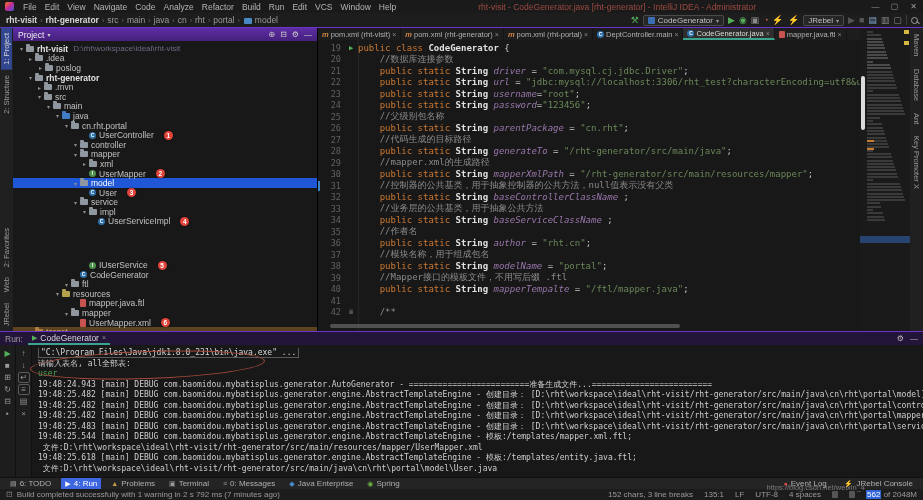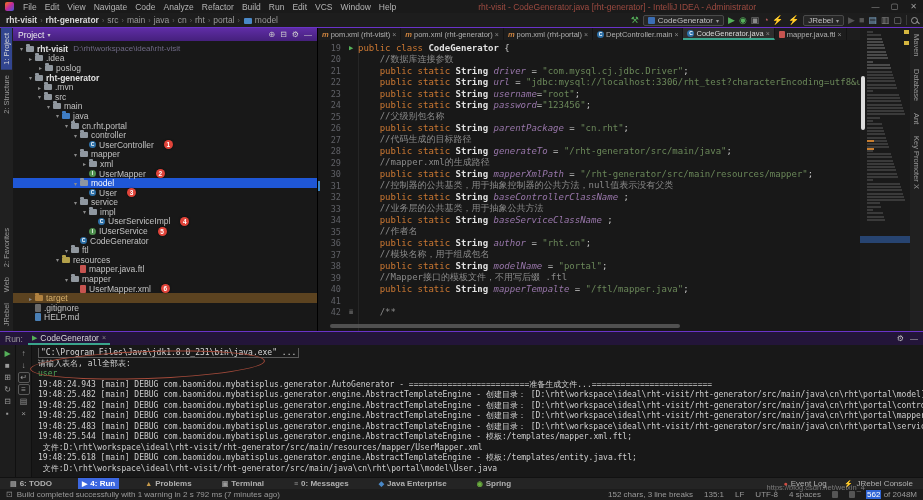--- a/index.html
+++ b/index.html
@@ -287,30 +287,30 @@
         <div class="tree-row" style="padding-left: 40px;">
           <span class="chev">▾</span>
           <span class="t-folder" style="background: rgb(63, 125, 196);"></span>
           <span class="t-label">java</span>
         </div>
         <div class="tree-row" style="padding-left: 49px;">
           <span class="chev">▾</span>
           <span class="t-folder" style="background: rgb(143, 151, 160);"></span>
           <span class="t-label">cn.rht.portal</span>
         </div>
-        <div class="tree-row" style="padding-left: 58px;">
-          <span class="chev">▾</span>
-          <span class="t-folder" style="background: rgb(143, 151, 160);"></span>
-          <span class="t-label">controller</span>
-        </div>
         <div class="tree-row" style="padding-left: 67px;">
           <span class="chev"></span>
           <span class="t-circle" style="background: rgb(45, 112, 168);">C</span>
           <span class="t-label">UserController</span>
           <span class="badge">1</span>
+        </div>
+        <div class="tree-row" style="padding-left: 58px;">
+          <span class="chev">▾</span>
+          <span class="t-folder" style="background: rgb(143, 151, 160);"></span>
+          <span class="t-label">controller</span>
         </div>
         <div class="tree-row" style="padding-left: 58px;">
           <span class="chev">▾</span>
           <span class="t-folder" style="background: rgb(143, 151, 160);"></span>
           <span class="t-label">mapper</span>
         </div>
         <div class="tree-row" style="padding-left: 67px; align-items: center;">
           <span class="chev">▸</span>
           <span class="t-folder" style="background: rgb(143, 151, 160);"></span>
           <span class="t-label">xml</span>
@@ -341,21 +341,21 @@
           <span class="chev">▾</span>
           <span class="t-folder" style="background: rgb(143, 151, 160);"></span>
           <span class="t-label">impl</span>
         </div>
         <div class="tree-row" style="padding-left: 76px;">
           <span class="chev"></span>
           <span class="t-circle" style="background: rgb(45, 112, 168);">C</span>
           <span class="t-label">UserServiceImpl</span>
           <span class="badge">4</span>
         </div>
-        <div class="tree-row" style="padding-left: 67px;">
+        <div class="tree-row" style="padding-left: 67px; margin-top: 34px;">
           <span class="chev"></span>
           <span class="t-circle" style="background: rgb(78, 143, 78);">I</span>
           <span class="t-label">IUserService</span>
           <span class="badge">5</span>
         </div>
         <div class="tree-row" style="padding-left: 58px;">
           <span class="chev"></span>
           <span class="t-circle" style="background: rgb(45, 112, 168);">C</span>
           <span class="t-label">CodeGenerator</span>
         </div>
@@ -669,21 +669,21 @@
         <span class="rt-ico boxed" style="color: rgb(154, 154, 154);">≡</span>
         <span class="rt-ico" style="color: rgb(154, 154, 154);">▤</span>
         <span class="rt-ico" style="color: rgb(154, 154, 154);">×</span>
       </div>
     <div class="console" id="console"><div class="con-line"><span class="boxed">"C:\Program Files\Java\jdk1.8.0_231\bin\java.exe" ...</span></div><div class="con-line">请输入表名, all全部表:</div><div class="con-line input">user</div><div class="con-line">19:48:24.943 [main] DEBUG com.baomidou.mybatisplus.generator.AutoGenerator - =========================准备生成文件...=========================</div><div class="con-line">19:48:25.482 [main] DEBUG com.baomidou.mybatisplus.generator.engine.AbstractTemplateEngine - 创建目录： [D:\rht\workspace\ideal\rht-visit/rht-generator/src/main/java\cn\rht\portal\model]</div><div class="con-line">19:48:25.482 [main] DEBUG com.baomidou.mybatisplus.generator.engine.AbstractTemplateEngine - 创建目录： [D:\rht\workspace\ideal\rht-visit/rht-generator/src/main/java\cn\rht\portal\controller]</div><div class="con-line">19:48:25.482 [main] DEBUG com.baomidou.mybatisplus.generator.engine.AbstractTemplateEngine - 创建目录： [D:\rht\workspace\ideal\rht-visit/rht-generator/src/main/java\cn\rht\portal\mapper\xml]</div><div class="con-line">19:48:25.483 [main] DEBUG com.baomidou.mybatisplus.generator.engine.AbstractTemplateEngine - 创建目录： [D:\rht\workspace\ideal\rht-visit/rht-generator/src/main/java\cn\rht\portal\service\impl]</div><div class="con-line">19:48:25.544 [main] DEBUG com.baomidou.mybatisplus.generator.engine.AbstractTemplateEngine - 模板:/templates/mapper.xml.ftl;</div><div class="con-line"> 文件:D:\rht\workspace\ideal\rht-visit/rht-generator/src/main/resources/mapper/UserMapper.xml</div><div class="con-line">19:48:25.618 [main] DEBUG com.baomidou.mybatisplus.generator.engine.AbstractTemplateEngine - 模板:/templates/entity.java.ftl;</div><div class="con-line"> 文件:D:\rht\workspace\ideal\rht-visit/rht-generator/src/main/java\cn\rht\portal\model\User.java</div></div>
   </div>
 </div>
 <div class="annotation-ellipse"></div>
 
 <div class="bottombar">
-  <div id="bb-left" style="display:flex;gap:22px;height:100%;align-items:center;font-weight:bold;">
+  <div id="bb-left" style="display:flex;gap:6px;height:100%;align-items:center;">
       <div class="bb-item">
         <span class="bb-ico" style="color: rgb(154, 154, 154);">▤</span>
         <span>6: TODO</span>
       </div>
       <div class="bb-item active">
         <span class="bb-ico" style="color: rgb(255, 255, 255);">▶</span>
         <span>4: Run</span>
       </div>
       <div class="bb-item">
         <span class="bb-ico" style="color: rgb(200, 155, 74);">▲</span>

